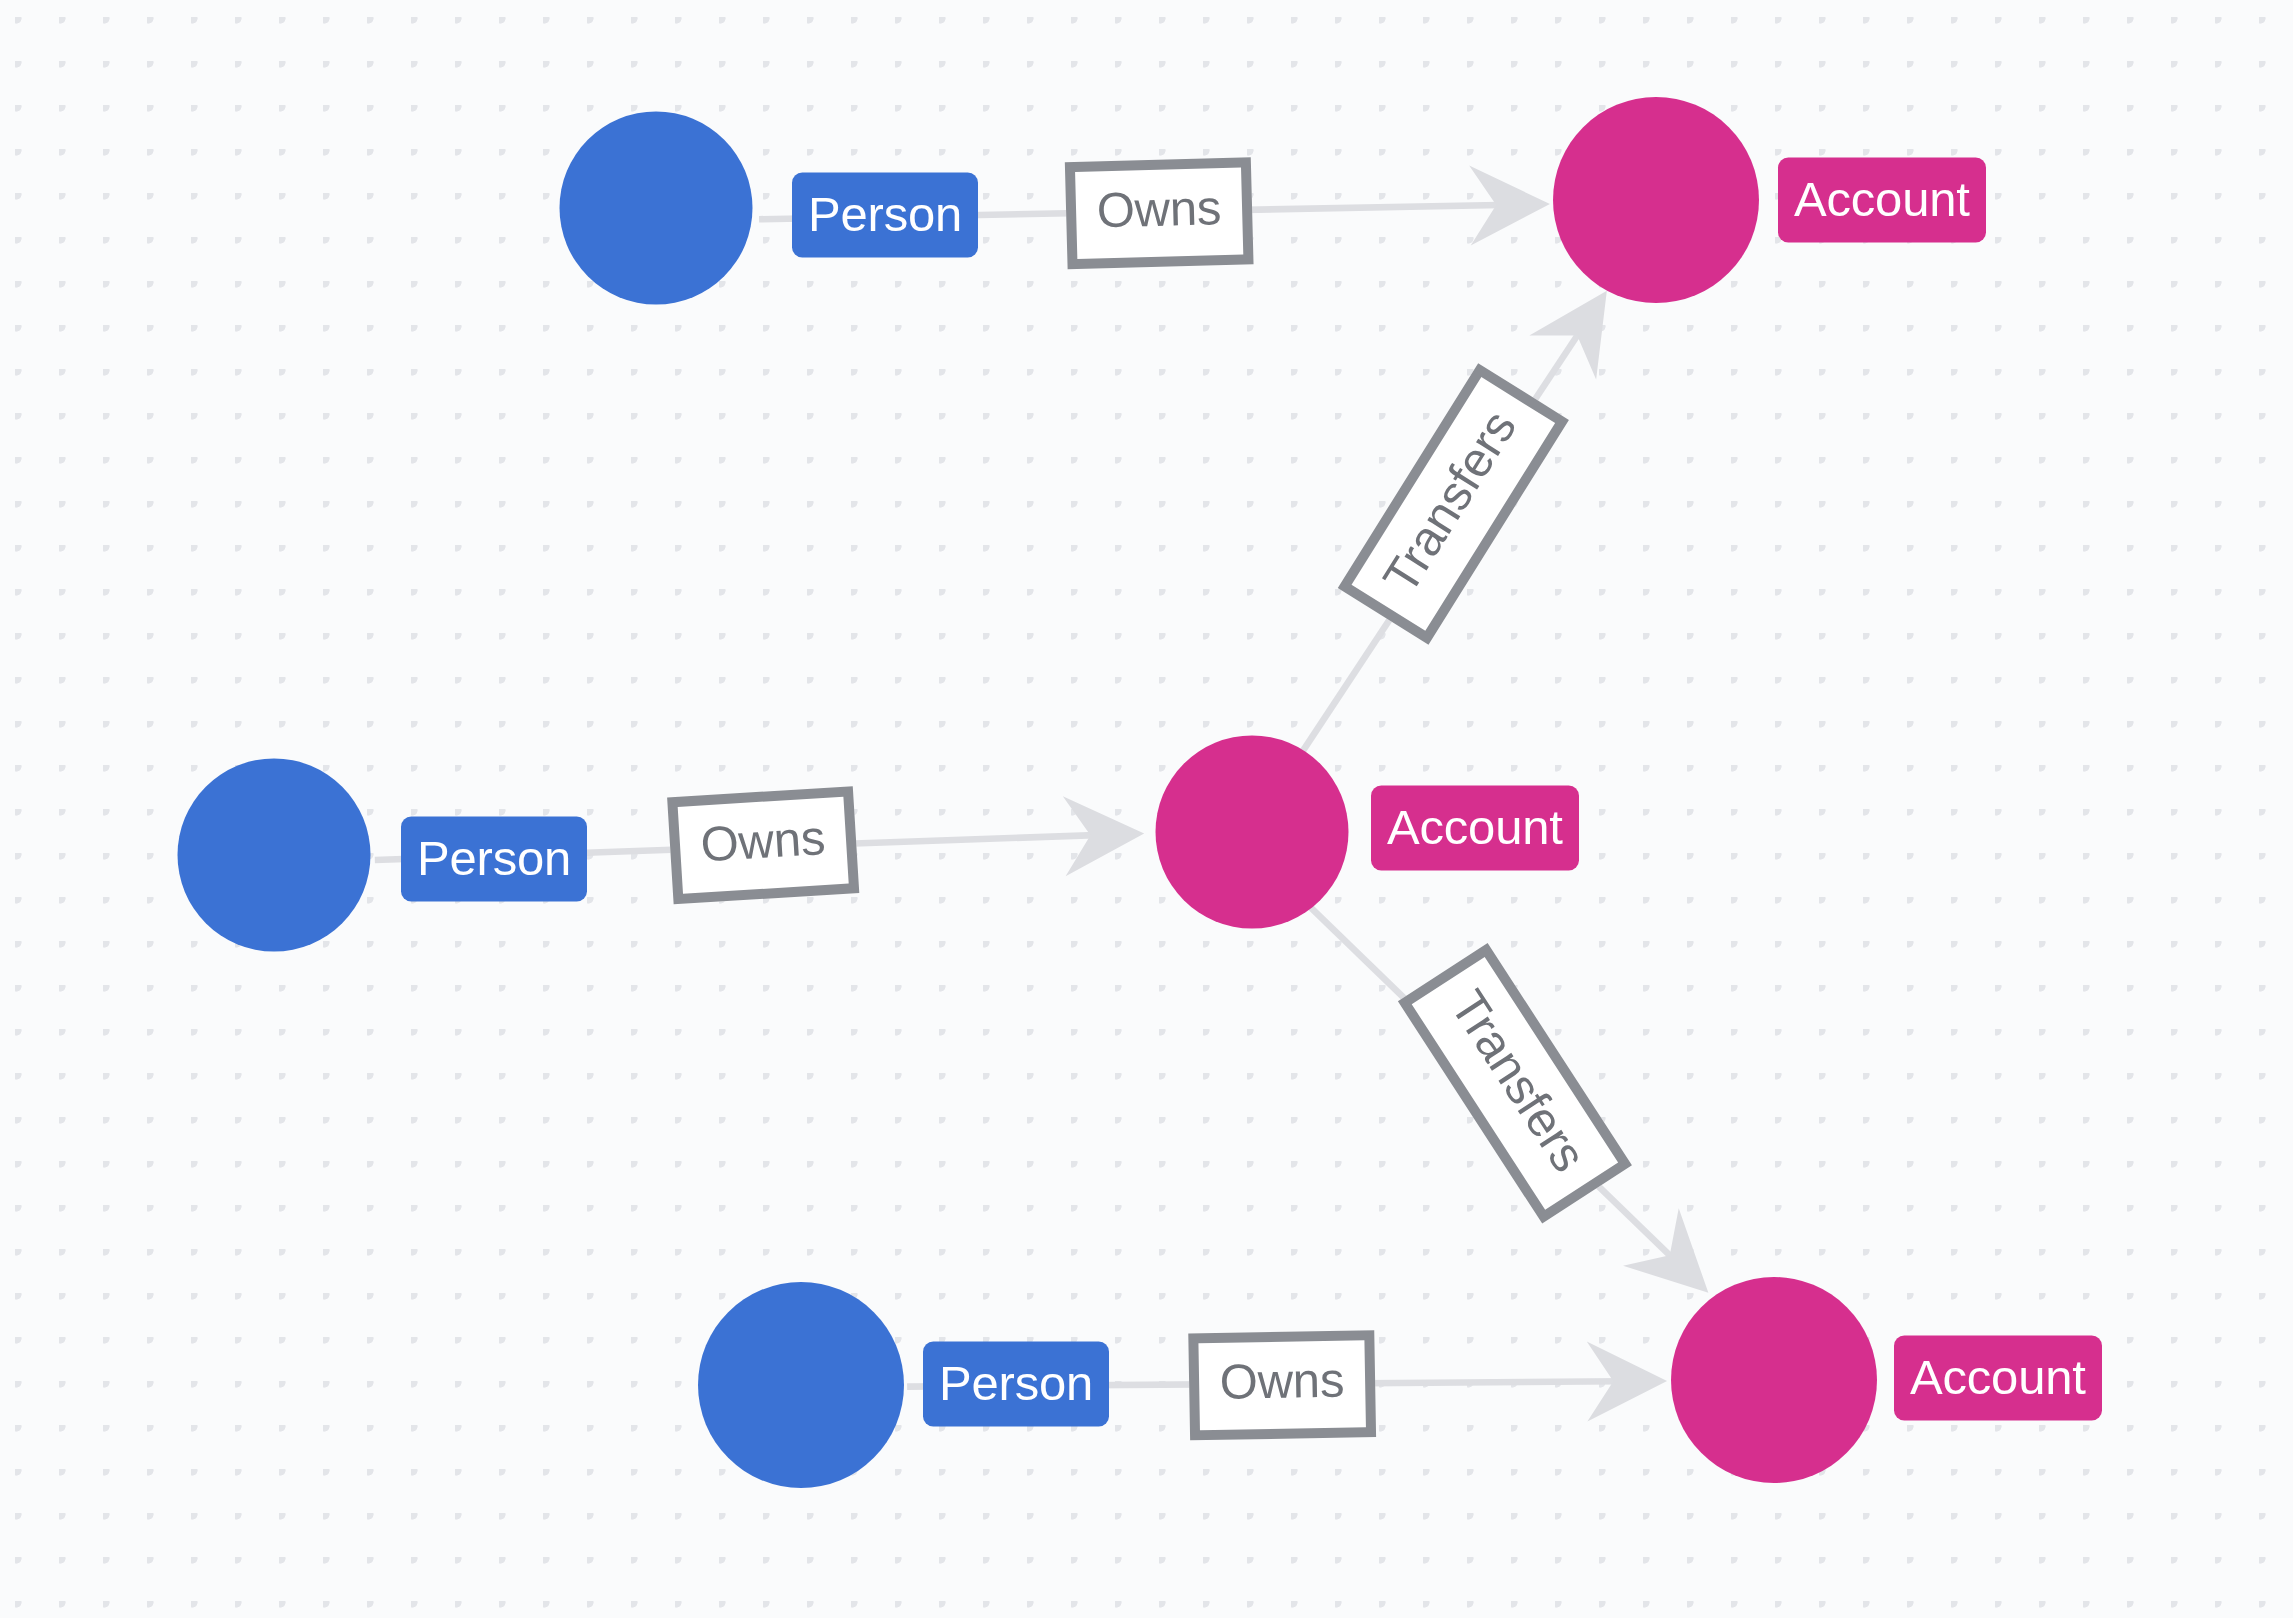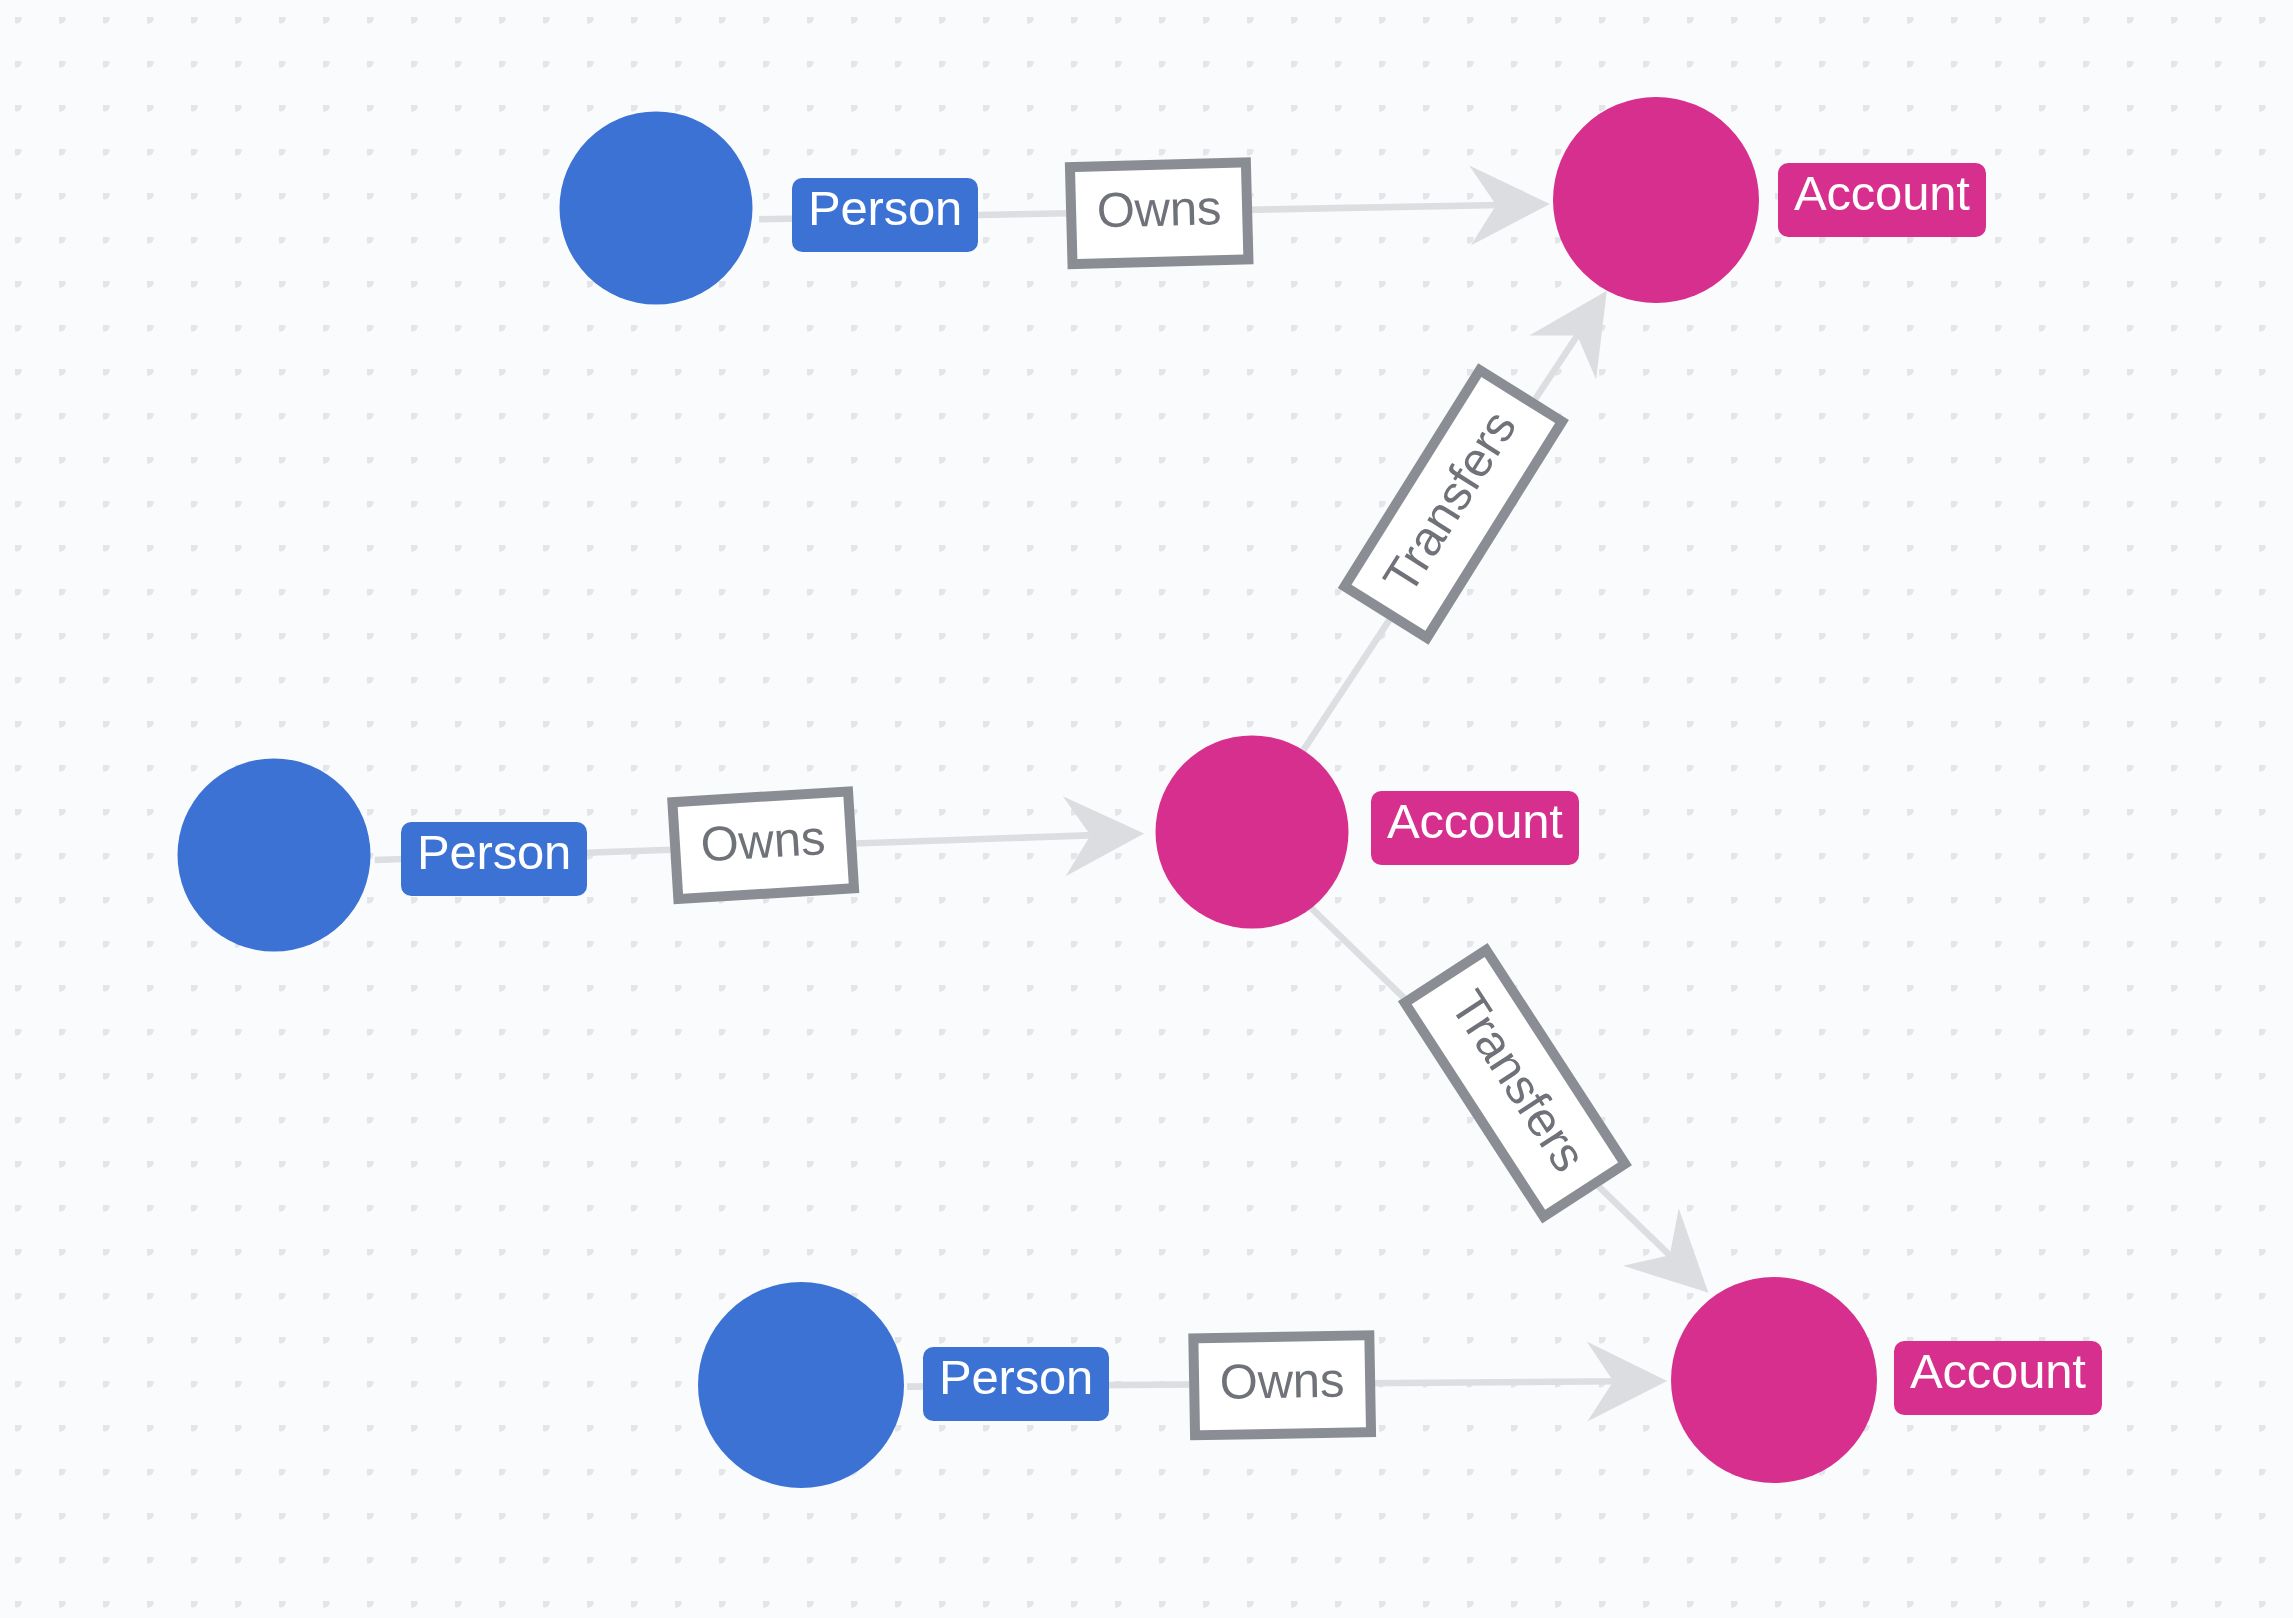--- a/index.html
+++ b/index.html
@@ -33,21 +33,21 @@
   .node-person { background: #3b72d4; }
   .node-account { background: #d62f8e; }
 
   .node-label {
     position: absolute;
     transform: translateY(-50%);
     border-radius: 10.3px;
     color: #ffffff;
     font-size: 49px;
     line-height: 1;
-    padding: 6px 16px 19px 16px;
+    padding: 17px 16px 19px 16px;
     white-space: nowrap;
     letter-spacing: -0.2px;
   }
   .label-person { background: #3b72d4; }
   .label-account { background: #d62f8e; text-align: right; }
 
   .edge-label {
     position: absolute;
     background: #ffffff;
     border: 10.3px solid #8a8d93;

